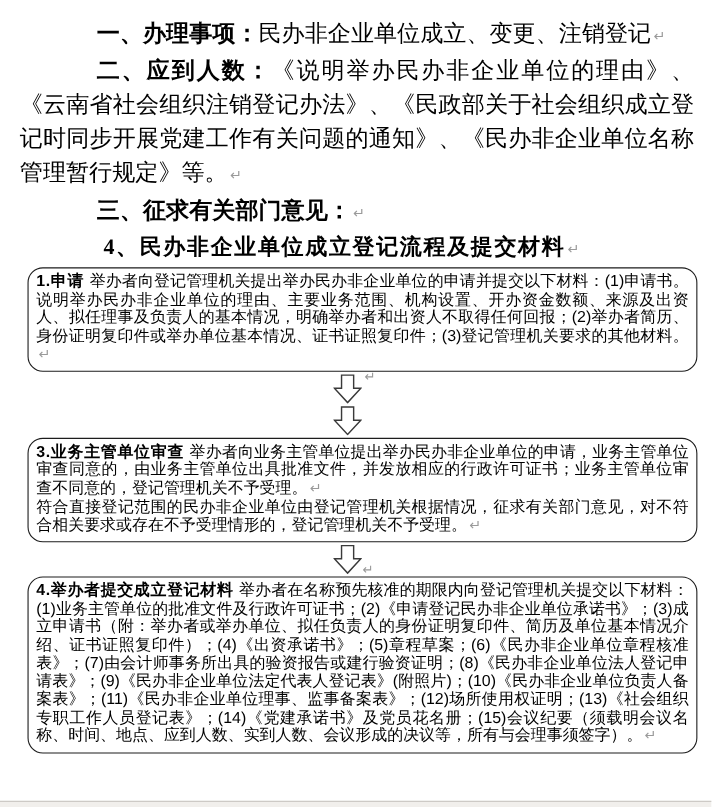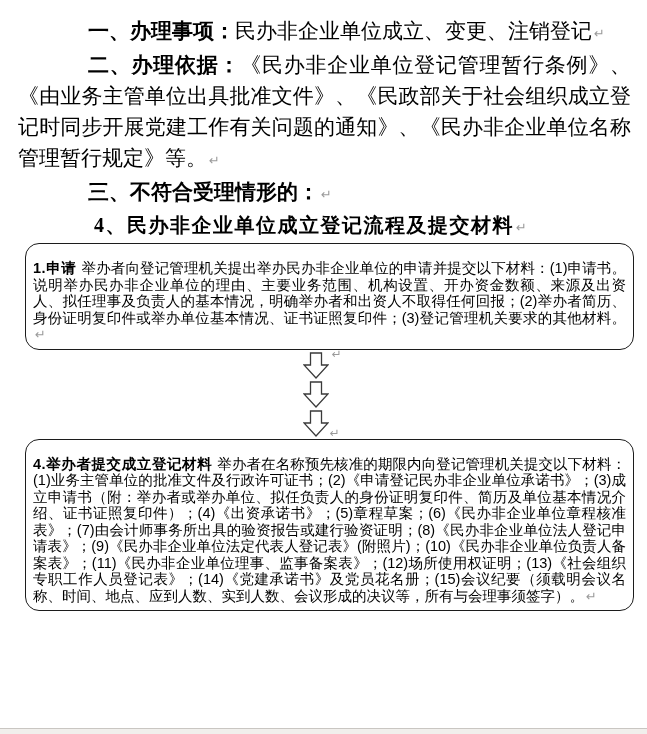--- a/index.html
+++ b/index.html
@@ -10,21 +10,21 @@
   .h1{padding-top:15px;}
   .hb{font-family:"Liberation Sans",sans-serif;font-weight:bold;}
   .ht{font-family:"Liberation Serif",serif;}
   .h4{text-indent:76px;font-family:"Liberation Serif",serif;font-weight:bold;letter-spacing:1.5px;font-size:20px;}
 
   
   .pmark{color:#9a9a9a;font-size:13px;font-family:"DejaVu Sans",sans-serif;font-weight:normal;letter-spacing:0;margin-left:2px;}
 
   
   .fbox{margin:0 13px 0 25px;border:1.5px solid #1c1c1c;border-radius:14px;
-        padding:16px 7px 5px 7px;font-family:"Liberation Sans",sans-serif;
+        padding:4px 7px 5px 7px;font-family:"Liberation Sans",sans-serif;
         font-size:14.5px;line-height:16.5px;text-align:justify;}
   .fbox p{margin:0;}
   .fbox b{margin-right:5px;letter-spacing:.5px;}
 
   
   .arrowrow{position:relative;width:26px;margin:2px auto;transform:translateX(-8px);}
   .arrow-svg{display:block;}
   .amark{position:absolute;color:#9a9a9a;font-size:12px;font-family:"DejaVu Sans",sans-serif;}
   .amark.tr{right:-13px;top:-5px;}
   .amark.br{right:-11px;bottom:-3px;}
@@ -32,23 +32,23 @@
   
   .page-edge{position:absolute;left:0;right:0;bottom:0;height:5px;background:#f1efec;border-top:1px solid #c9c6c2;}
 </style>
 </head>
 <body>
 
 <div class="page">
 
   <p class="h h1"><span class="hb">一、办理事项：</span><span class="ht">民办非企业单位成立、变更、注销登记</span><span class="pmark">↵</span></p>
 
-  <p class="h"><span class="hb">二、办理依据：</span><span class="ht">《民办非企业单位登记管理暂行条例》、《由业务主管单位出具批准文件》、《民政部关于社会组织成立登记时同步开展党建工作有关问题的通知》、《民办非企业单位名称管理暂行规定》等。</span><span class="pmark">↵</span></p>
+  <p class="h"><span class="hb">二、应到人数：</span><span class="ht">《说明举办民办非企业单位的理由》、《云南省社会组织注销登记办法》、《民政部关于社会组织成立登记时同步开展党建工作有关问题的通知》、《民办非企业单位名称管理暂行规定》等。</span><span class="pmark">↵</span></p>
 
-  <p class="h"><span class="hb">三、不符合受理情形的：</span><span class="pmark">↵</span></p>
+  <p class="h"><span class="hb">三、征求有关部门意见：</span><span class="pmark">↵</span></p>
 
   <p class="h h4"><span>4、民办非企业单位成立登记流程及提交材料</span><span class="pmark">↵</span></p>
 
   <div class="fbox">
     <p><b>1.申请</b><span>举办者向登记管理机关提出举办民办非企业单位的申请并提交以下材料：(1)申请书。说明举办民办非企业单位的理由、主要业务范围、机构设置、开办资金数额、来源及出资人、拟任理事及负责人的基本情况，明确举办者和出资人不取得任何回报；(2)举办者简历、身份证明复印件或举办单位基本情况、证书证照复印件；(3)登记管理机关要求的其他材料。</span><span class="pmark">↵</span></p>
   </div>
 
   <div class="arrowrow">
     <svg class="arrow-svg" width="26" height="27" viewBox="0 0 26 27">
       <polygon points="7.5,1 18.5,1 18.5,13 25,13 13,26 1,13 7.5,13" fill="#ffffff" stroke="#3a3a3a" stroke-width="1.3"></polygon>
@@ -56,20 +56,24 @@
     <span class="amark tr">↵</span>
   </div>
 
 
   <div class="arrowrow">
     <svg class="arrow-svg" width="26" height="27" viewBox="0 0 26 27">
       <polygon points="7.5,1 18.5,1 18.5,13 25,13 13,26 1,13 7.5,13" fill="#ffffff" stroke="#3a3a3a" stroke-width="1.3"></polygon>
     </svg>
   </div>
 
+  <div class="fbox">
+    <p><b>3.业务主管单位审查</b><span>举办者向业务主管单位提出举办民办非企业单位的申请，业务主管单位审查同意的，由业务主管单位出具批准文件，并发放相应的行政许可证书；业务主管单位审查不同意的，登记管理机关不予受理。</span><span class="pmark">↵</span></p>
+    <p><span>符合直接登记范围的民办非企业单位由登记管理机关根据情况，征求有关部门意见，对不符合相关要求或存在不予受理情形的，登记管理机关不予受理。</span><span class="pmark">↵</span></p>
+  </div>
 
   <div class="arrowrow">
     <svg class="arrow-svg" width="26" height="27" viewBox="0 0 26 27">
       <polygon points="7.5,1 18.5,1 18.5,13 25,13 13,26 1,13 7.5,13" fill="#ffffff" stroke="#3a3a3a" stroke-width="1.3"></polygon>
     </svg>
     <span class="amark br">↵</span>
   </div>
 
   <div class="fbox">
     <p><b>4.举办者提交成立登记材料</b><span>举办者在名称预先核准的期限内向登记管理机关提交以下材料：(1)业务主管单位的批准文件及行政许可证书；(2)《申请登记民办非企业单位承诺书》；(3)成立申请书（附：举办者或举办单位、拟任负责人的身份证明复印件、简历及单位基本情况介绍、证书证照复印件）；(4)《出资承诺书》；(5)章程草案；(6)《民办非企业单位章程核准表》；(7)由会计师事务所出具的验资报告或建行验资证明；(8)《民办非企业单位法人登记申请表》；(9)《民办非企业单位法定代表人登记表》(附照片)；(10)《民办非企业单位负责人备案表》；(11)《民办非企业单位理事、监事备案表》；(12)场所使用权证明；(13)《社会组织专职工作人员登记表》；(14)《党建承诺书》及党员花名册；(15)会议纪要（须载明会议名称、时间、地点、应到人数、实到人数、会议形成的决议等，所有与会理事须签字）。</span><span class="pmark">↵</span></p>

